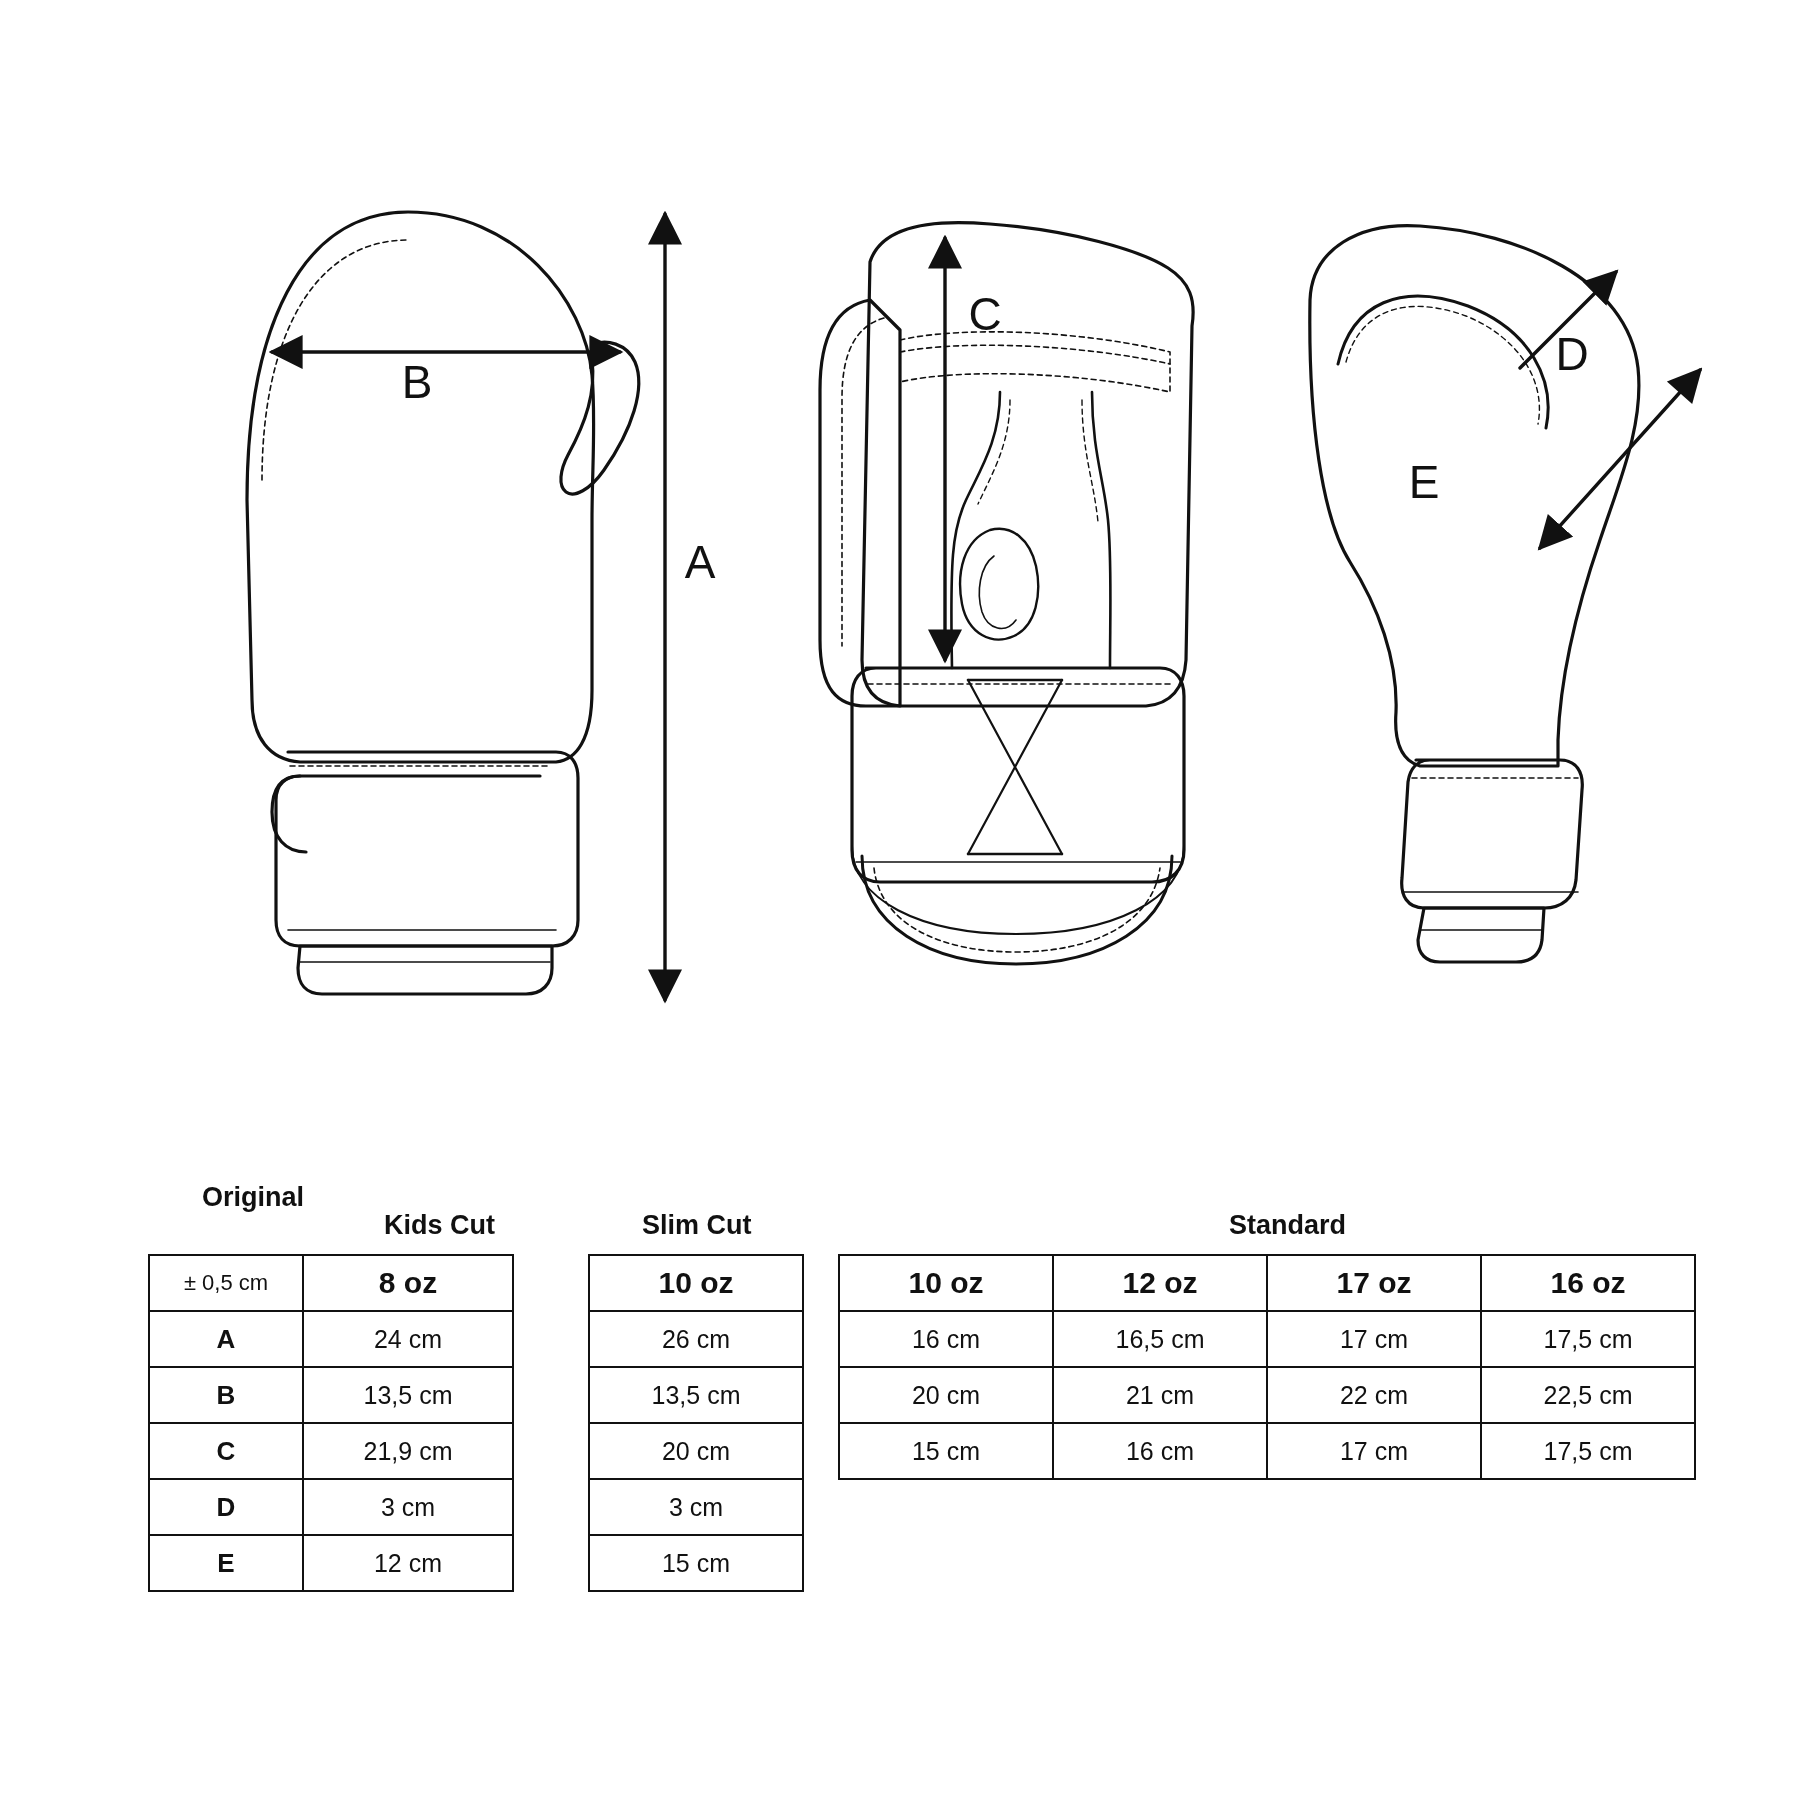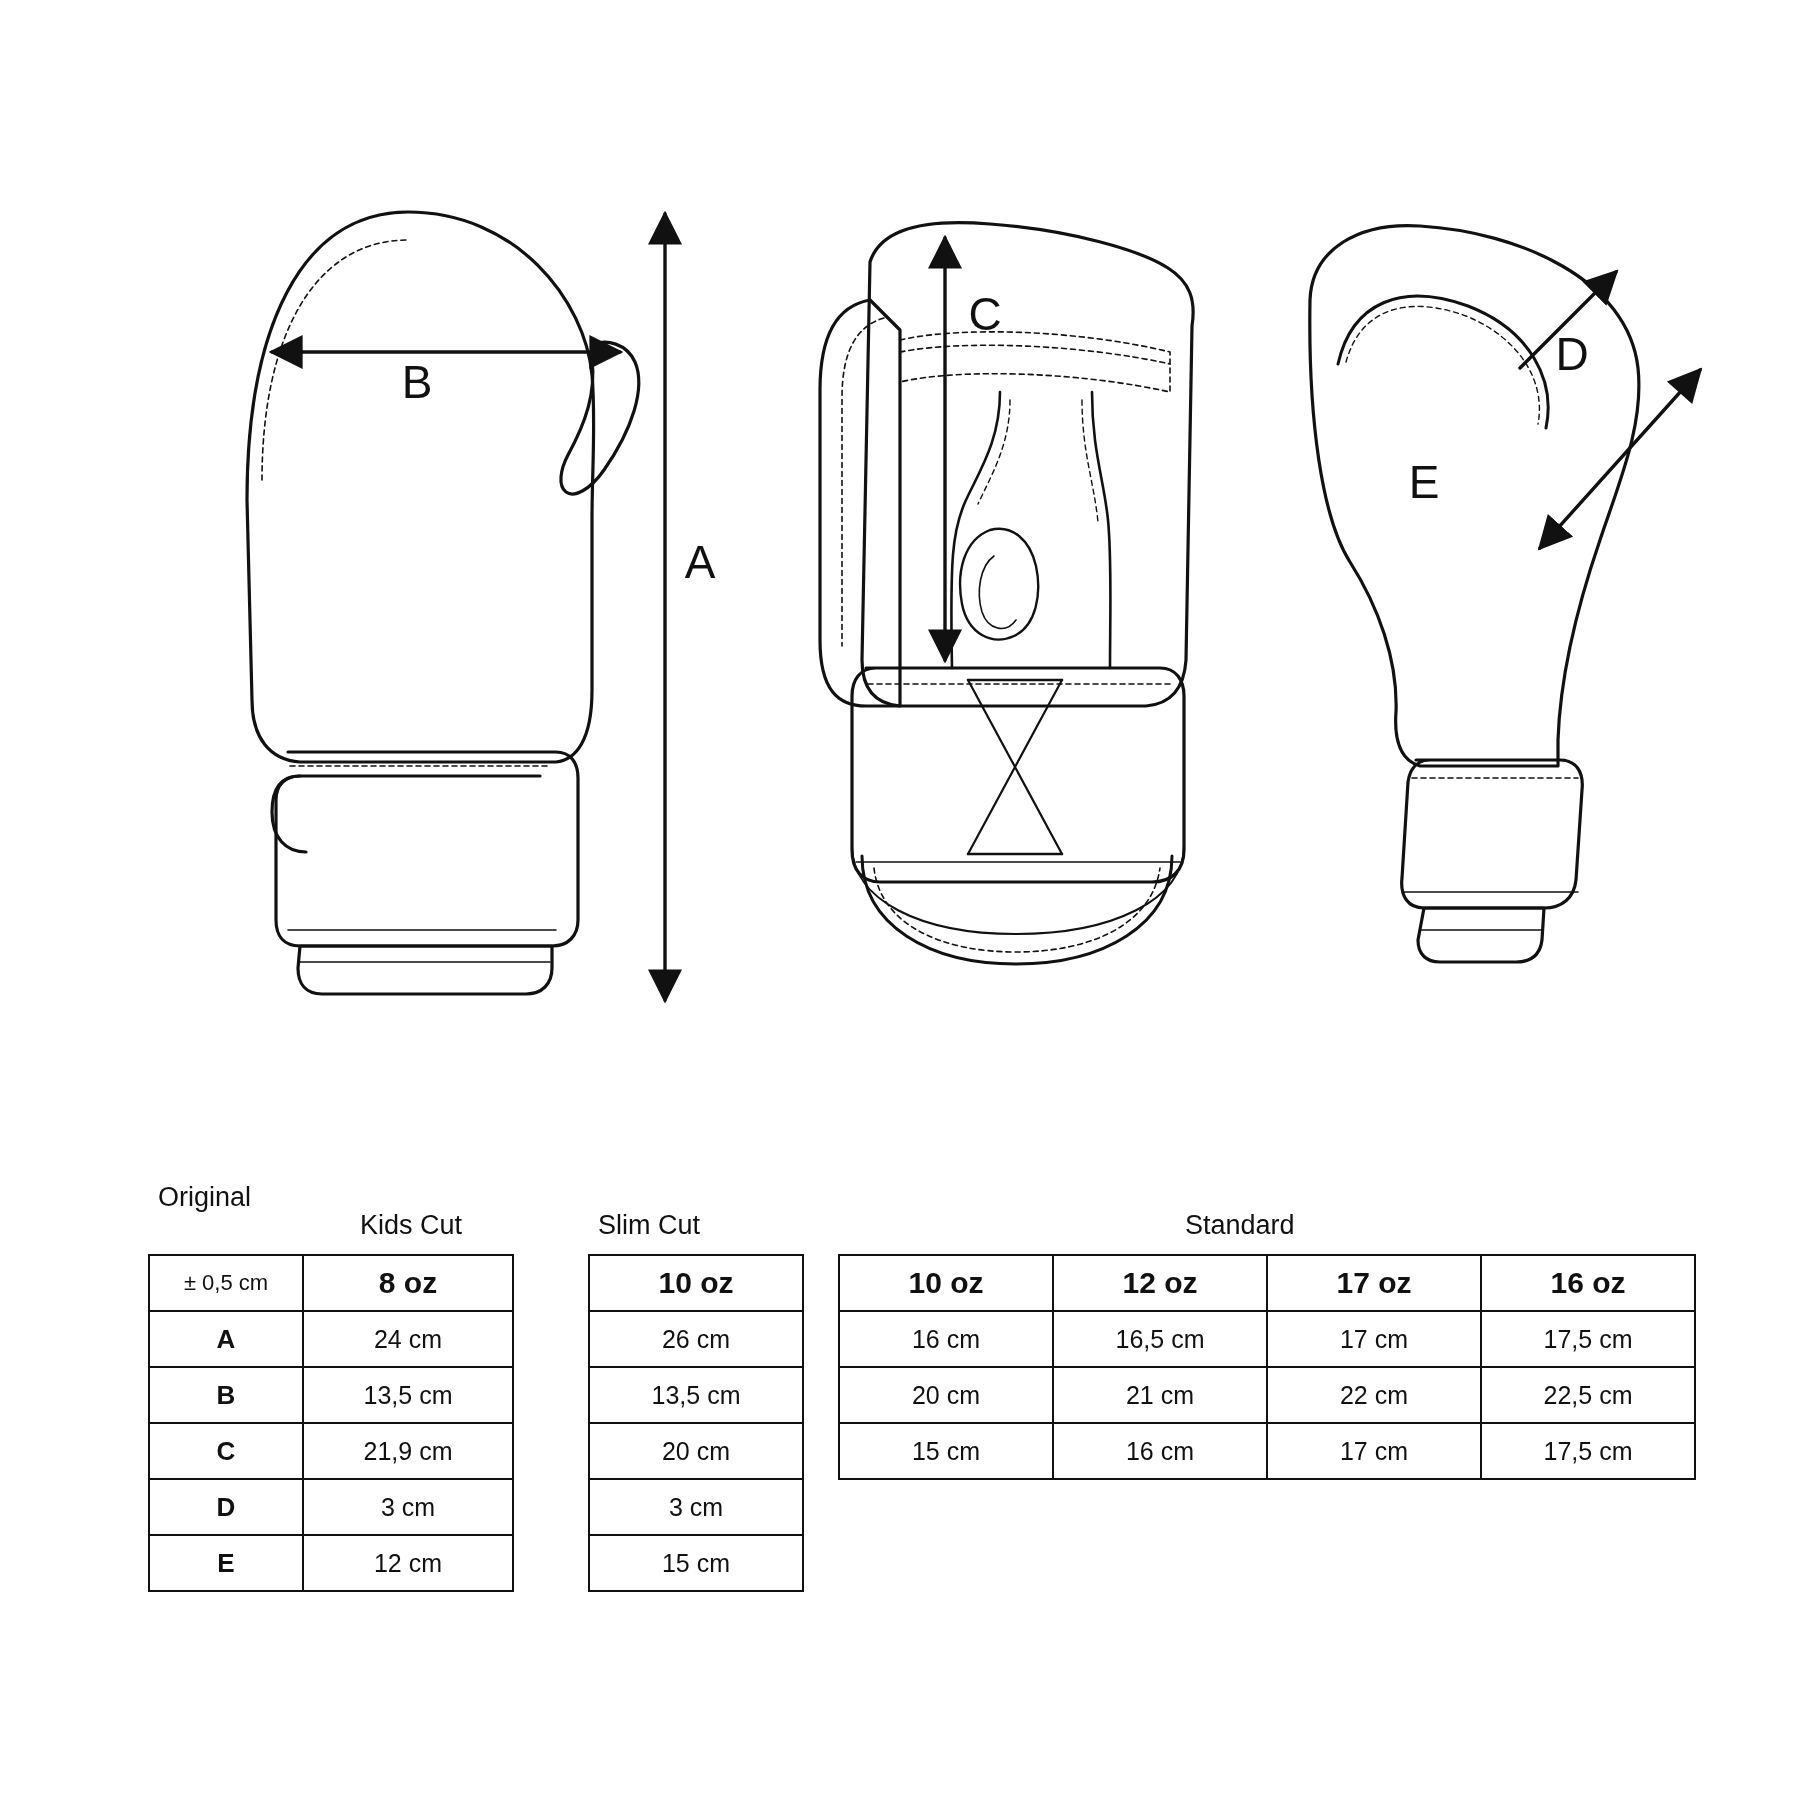--- a/index.html
+++ b/index.html
@@ -44,23 +44,24 @@
     position: absolute;
     left: 0;
     top: 1060px;
     width: 1800px;
     height: 740px;
   }
 
   .group-title {
     position: absolute;
     font-size: 27px;
-    font-weight: normal;
+    font-weight: bold;
     color: #111111;
     white-space: nowrap;
+    margin-left: 44px;
   }
 
   #original-title {
     left: 158px;
     top: 122px;
   }
 
   .tbl {
     position: absolute;
     border-collapse: collapse;
@@ -93,21 +94,21 @@
   #tbl-kids { left: 148px; top: 194px; }
   #tbl-kids td.tol, #tbl-kids td.rowhead, #tbl-kids th.blank { width: 140px; }
   #tbl-kids td.val, #tbl-kids th.val { width: 196px; }
 
   #tbl-slim { left: 588px; top: 194px; }
   #tbl-slim td.val, #tbl-slim th.val { width: 200px; }
 
   #tbl-standard { left: 838px; top: 194px; }
   #tbl-standard td.val, #tbl-standard th.val { width: 200px; }
 
-  .caption-kids { left: 360px; top: 150px; }
+  .caption-kids { left: 340px; top: 150px; }
   .caption-slim { left: 598px; top: 150px; }
   .caption-standard { left: 1185px; top: 150px; }
 </style>
 </head>
 <body>
 
 <div id="page">
 
   <div id="diagram-area">
     <svg width="1800" height="1060" viewBox="0 0 1800 1060" xmlns="http://www.w3.org/2000/svg">

